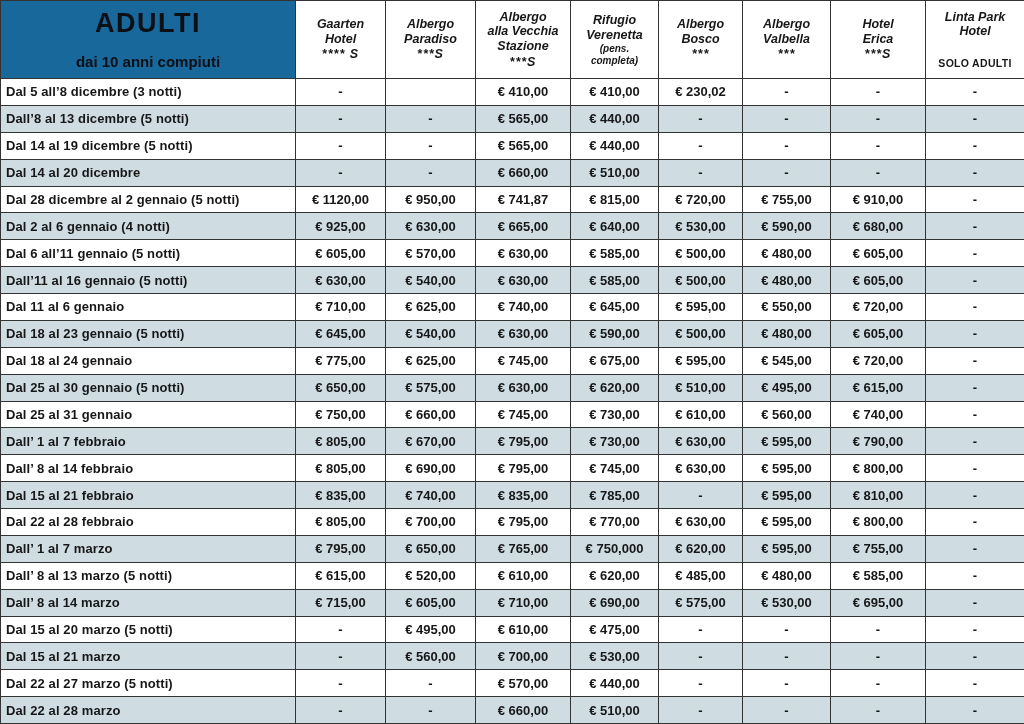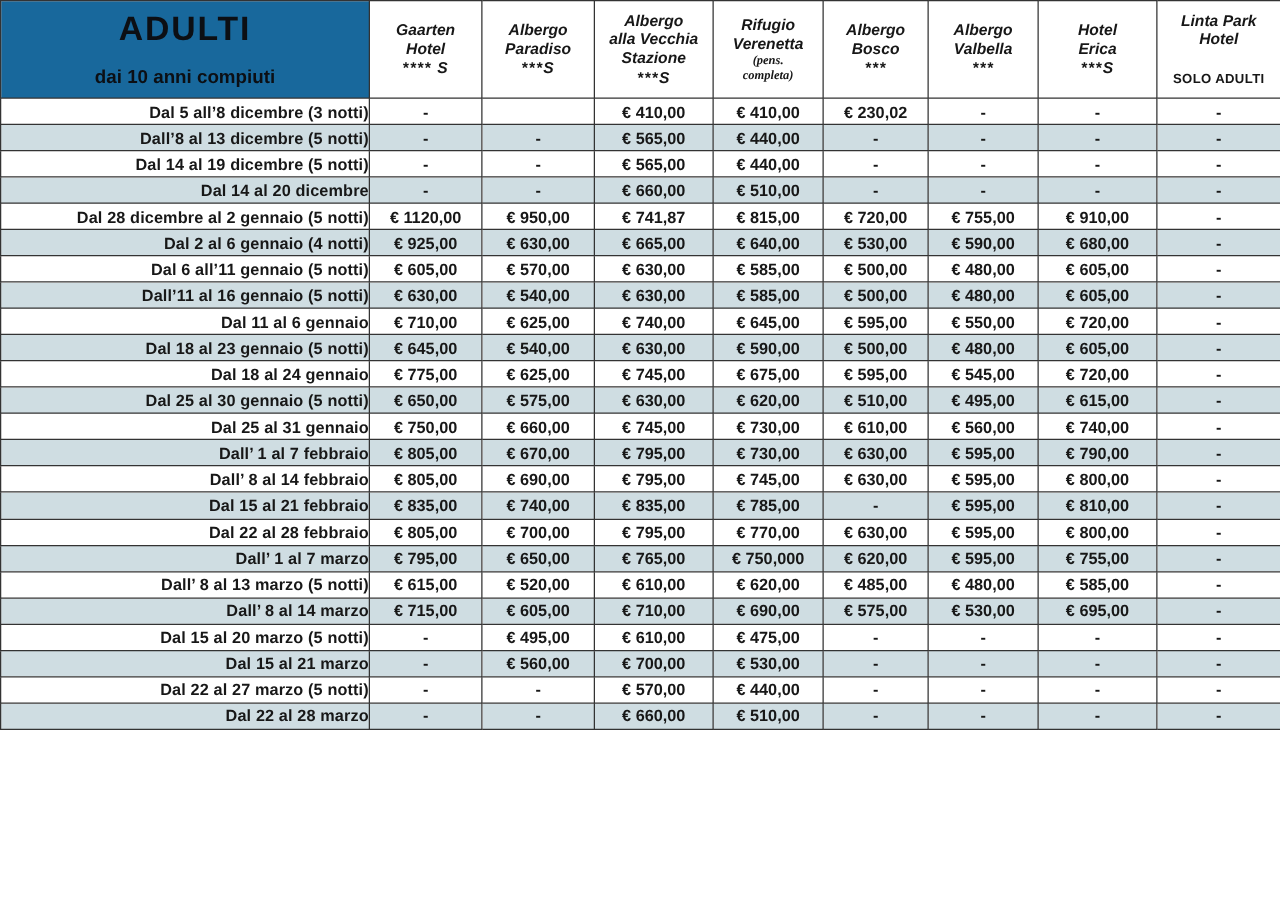--- a/index.html
+++ b/index.html
@@ -8,21 +8,21 @@
     background: #ffffff;
     width: 1024px;
     height: 724px;
     font-family: "Liberation Sans", sans-serif;
     color: #151515;
   }
   table.price-table {
     border-collapse: collapse;
     table-layout: fixed;
     width: 1024px;
-    height: 584px;
+    height: 724px;
   }
   .price-table th, .price-table td {
     border: 1.5px solid #333333;
     padding: 0;
     overflow: hidden;
   }
   thead tr { height: 78px; }
   th.corner {
     background: #18689C;
     vertical-align: middle;
@@ -53,41 +53,40 @@
   }
   th.hotel .stars {
     font-size: 12.5px;
     letter-spacing: 1px;
     margin-top: 1px;
   }
   th.hotel .note {
     font-size: 10px;
     line-height: 1.15;
     margin-top: 1px;
-    font-family: Liberation Serif, serif;
   }
   th.hotel .caps {
     font-style: normal;
     font-size: 10.5px;
     letter-spacing: 0.3px;
     margin-top: 18px;
   }
   tbody td {
     font-weight: bold;
     font-size: 13px;
     text-align: center;
     vertical-align: middle;
     color: #171717;
     background: #ffffff;
   }
   tbody tr:nth-child(even) td {
     background: #cfdde2;
   }
   tbody td.label {
-    text-align: right;
+    text-align: left;
     padding-left: 5px;
     font-size: 13px;
     letter-spacing: 0.1px;
   }
 </style>
 </head>
 <body>
 
 <table class="price-table">
   <colgroup>

